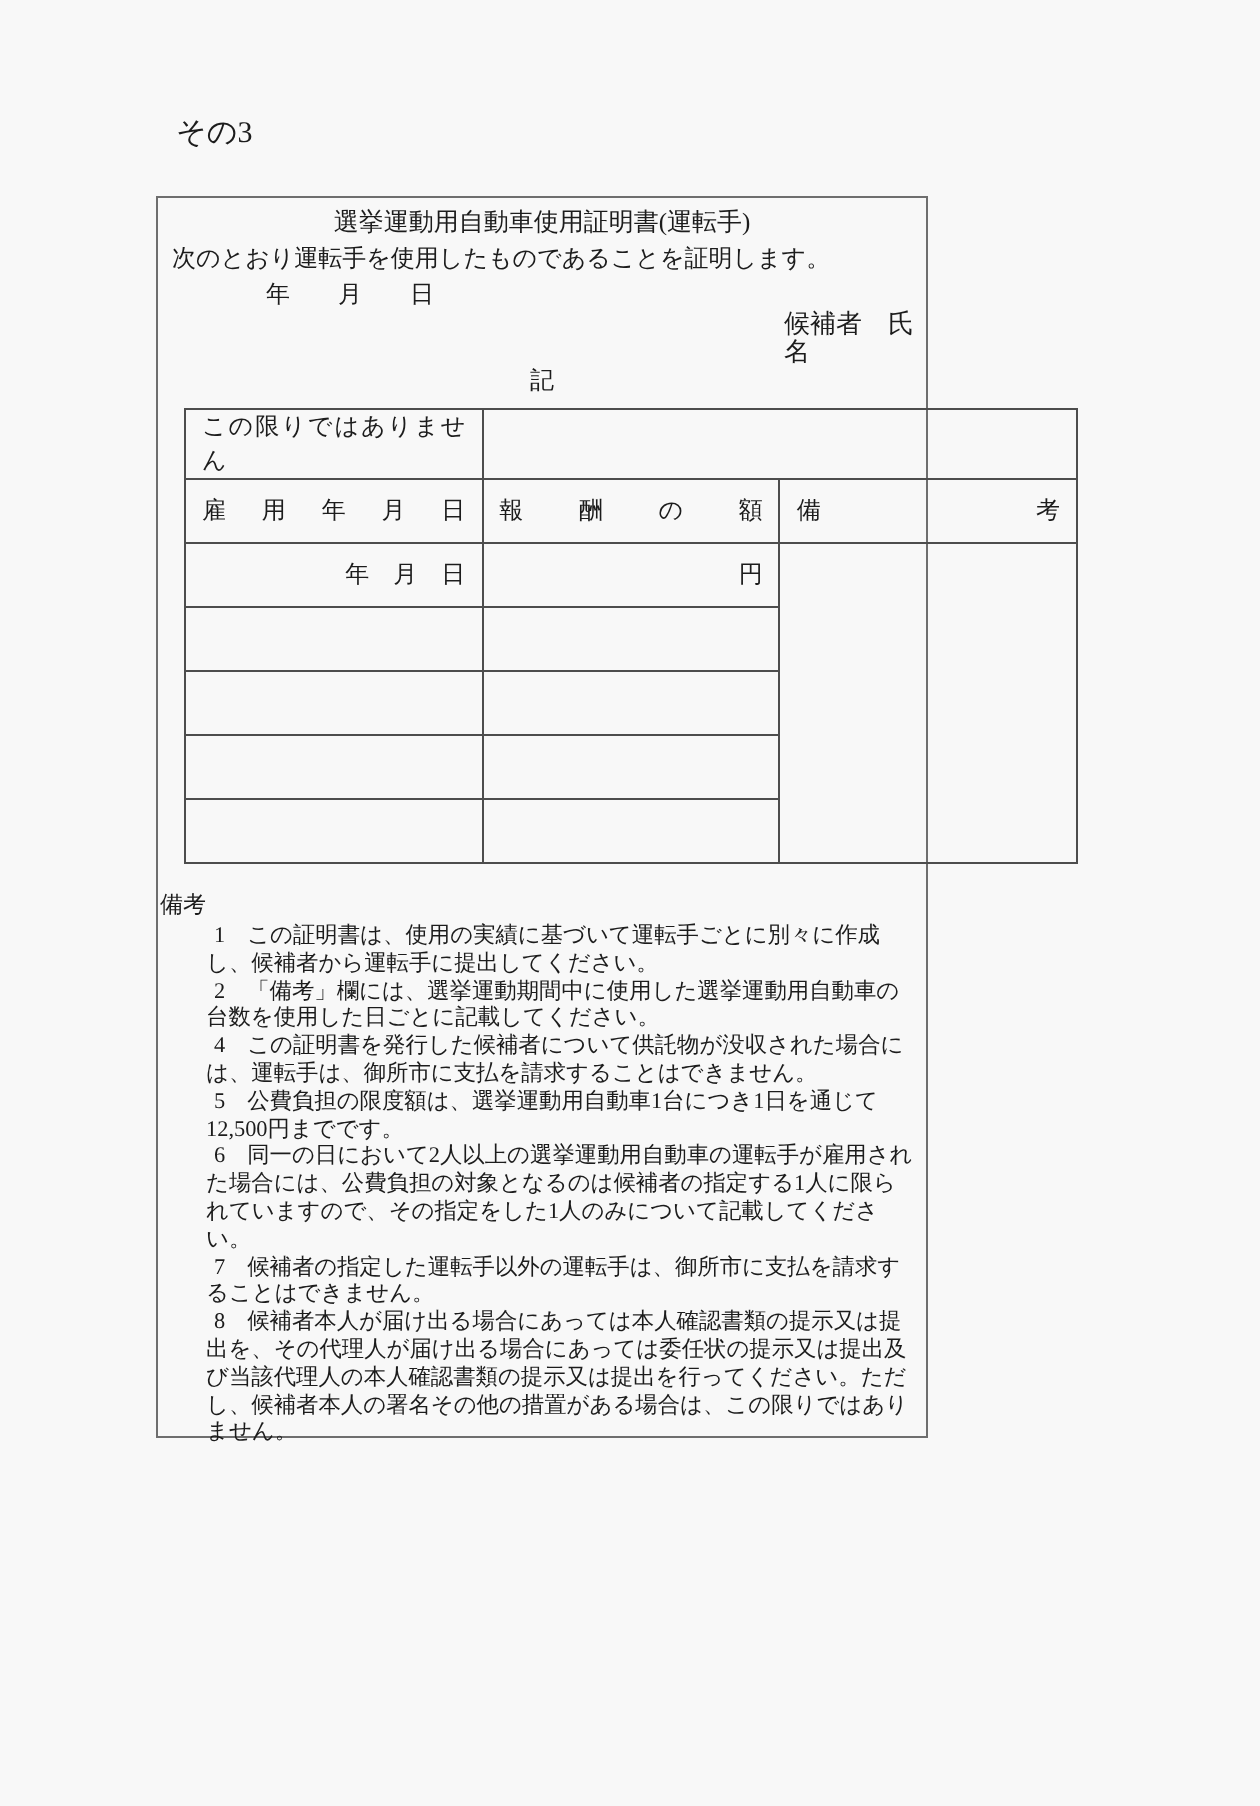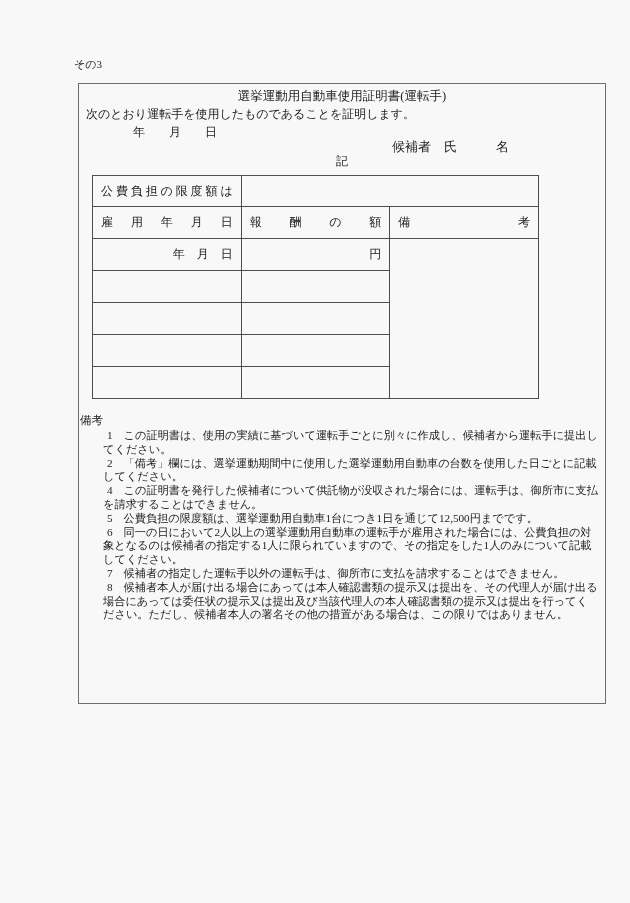--- a/index.html
+++ b/index.html
@@ -1,23 +1,23 @@
 <!DOCTYPE html>
 <html><head>
 <meta charset="utf-8">
 <style>
   html,body { margin:0; padding:0; background:#f8f8f8; }
   .page {
     position:relative; width:630px; height:903px; background:#f8f8f8;
     font-family:"Liberation Serif","DejaVu Serif",serif;
     color:#1c1c1c; overflow:hidden;
   }
-  .corner-label { position:absolute; left:74px; top:57px; font-size:11px; }
+  .corner-label { position:absolute; left:88px; top:57px; font-size:15px; }
   .cert-box {
-    position:absolute; left:78px; top:83px; width:528px; height:621px;
+    position:absolute; left:78px; top:98px; width:386px; height:621px;
     border:1px solid #6e6e6e; box-sizing:border-box; background:#f8f8f8;
   }
   .cert-title { margin-top:5px; text-align:center; font-size:12.5px; line-height:15px; }
   .certify-line { margin:3px 0 0 7px; font-size:12px; line-height:15px; }
   .issue-date-line { margin:3px 0 0 54px; font-size:12px; line-height:15px; }
   .election-line { margin:3px 0 0 277px; font-size:12px; line-height:14px; }
   .candidate-line { margin:0 0 0 313px; font-size:13px; line-height:14px; }
   .record-mark { margin-top:0; text-align:center; font-size:12px; line-height:15px; }
 
   table.cert-table {
@@ -51,21 +51,21 @@
 
     <div class="cert-title">選挙運動用自動車使用証明書(運転手)</div>
     <div class="certify-line">次のとおり運転手を使用したものであることを証明します。</div>
     <div class="issue-date-line">年　　月　　日</div>
     <div class="candidate-line">候補者　氏　　　名</div>
     <div class="record-mark">記</div>
 
     <table class="cert-table">
       <tbody>
           <tr class="r1">
-        <td class="just">公費負担の限度額は</td>
+        <td class="just">この限りではありません</td>
         <td colspan="2"></td>
       </tr>
       <tr class="r2">
         <td class="just">雇　用　年　月　日</td>
         <td class="just">報　酬　の　額</td>
         <td class="just th-bikou">備　考</td>
       </tr>
       <tr class="rd">
         <td class="cell-date">年　月　日</td>
         <td class="cell-yen">円</td>

